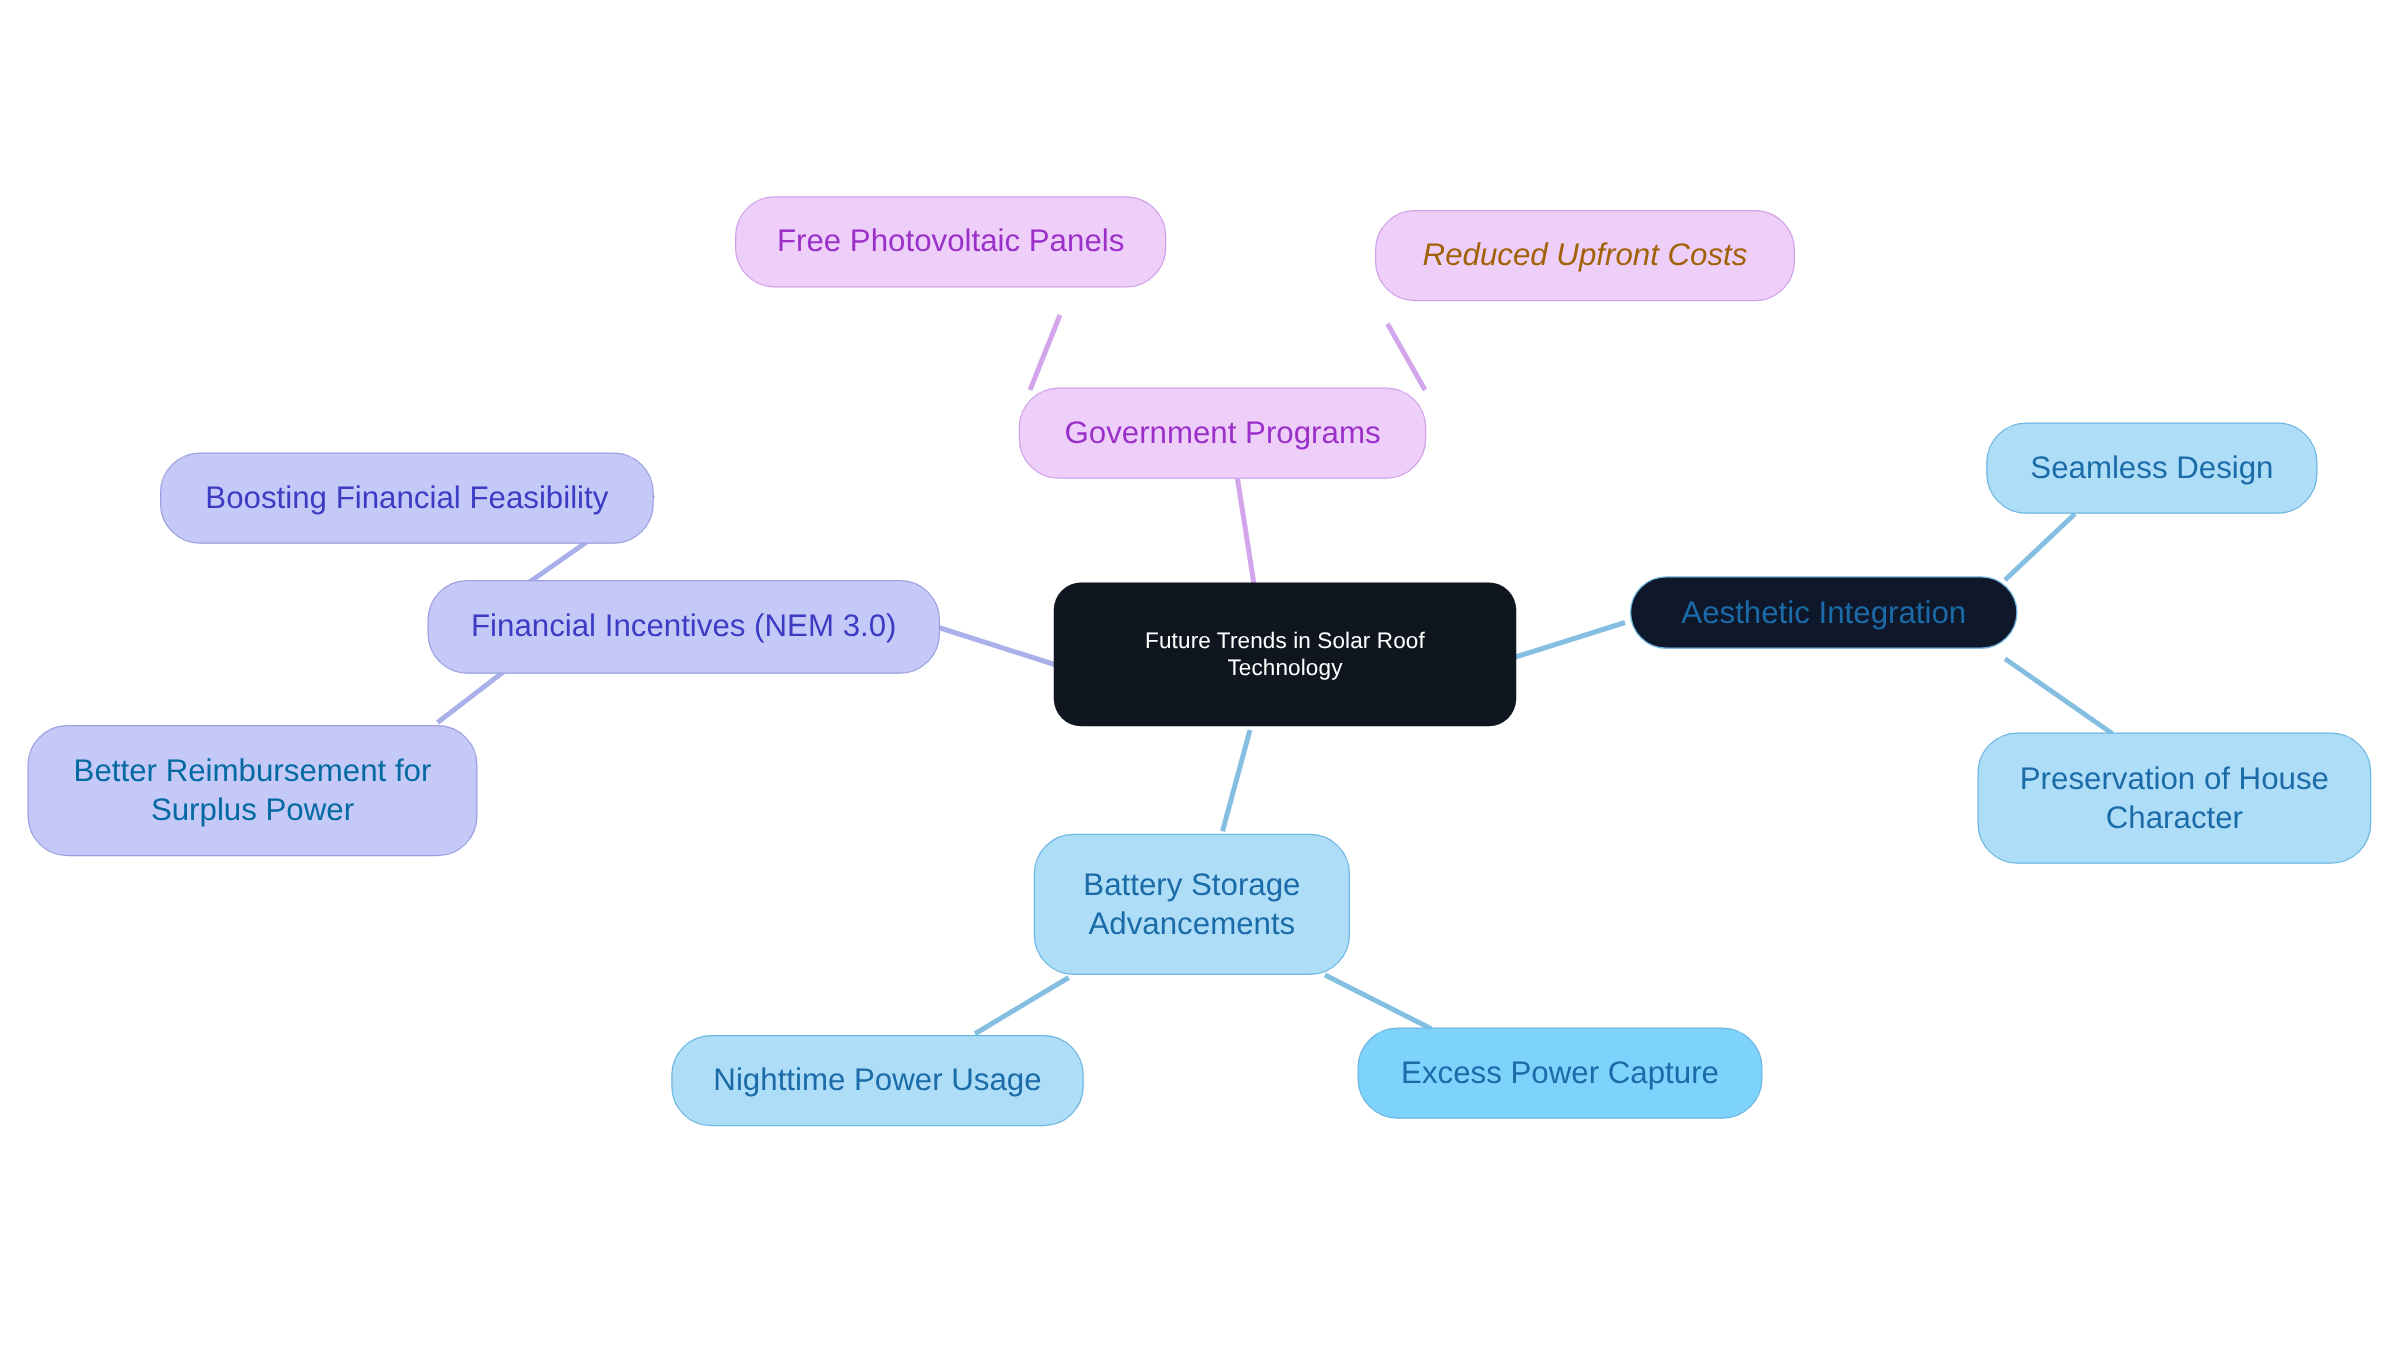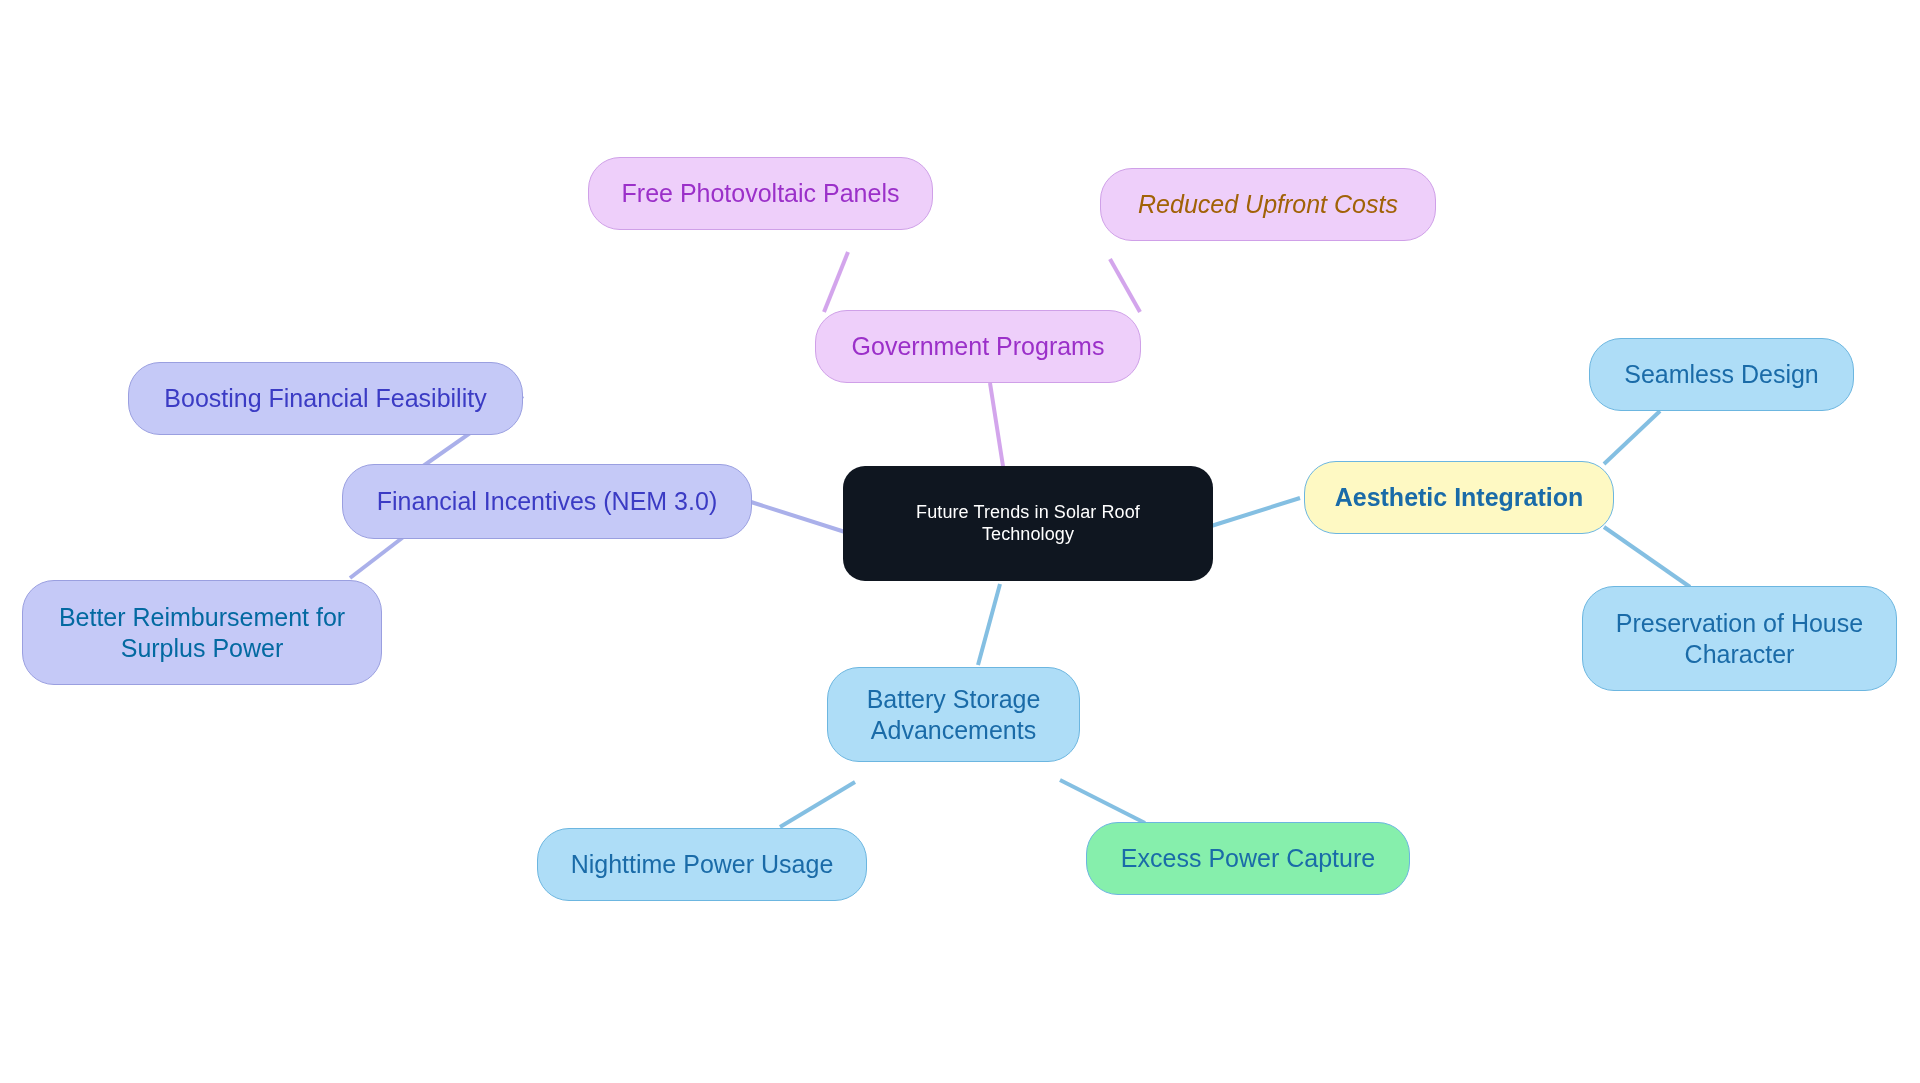--- a/index.html
+++ b/index.html
@@ -106,39 +106,39 @@
   </div>
 
   <div class="node node-leaf" style="left:588px; top:157px; width:345px; height:73px; background:#eecffa; border-color:#cfa0e8; color:#9b30c9;">
     <span>Free Photovoltaic Panels</span>
   </div>
 
   <div class="node node-leaf" style="left:1100px; top:168px; width:336px; height:73px; background:#eecffa; border-color:#cfa0e8; color:#a16207;font-style:italic;">
     <span>Reduced Upfront Costs</span>
   </div>
 
-  <div class="node node-branch" style="left:1304px; top:461px; width:310px; height:73px; background:#fef9c3; border-color:#6cb6e0; color:#1a6ba8;font-weight:bold;">
+  <div class="node node-branch" style="left:1304px; top:461px; width:310px; height:58px; background:#0f172a; border-color:#6cb6e0; color:#1a6ba8;">
     <span>Aesthetic Integration</span>
   </div>
 
   <div class="node node-leaf" style="left:1589px; top:338px; width:265px; height:73px; background:#aeddf7; border-color:#6cb6e0; color:#1a6ba8;">
     <span>Seamless Design</span>
   </div>
 
   <div class="node node-leaf" style="left:1582px; top:586px; width:315px; height:105px; background:#aeddf7; border-color:#6cb6e0; color:#1a6ba8;">
     <span>Preservation of House
 Character</span>
   </div>
 
-  <div class="node node-branch" style="left:827px; top:667px; width:253px; height:95px; background:#aeddf7; border-color:#6cb6e0; color:#1a6ba8;">
+  <div class="node node-branch" style="left:827px; top:667px; width:253px; height:113px; background:#aeddf7; border-color:#6cb6e0; color:#1a6ba8;">
     <span>Battery Storage
 Advancements</span>
   </div>
 
   <div class="node node-leaf" style="left:537px; top:828px; width:330px; height:73px; background:#aeddf7; border-color:#6cb6e0; color:#1a6ba8;">
     <span>Nighttime Power Usage</span>
   </div>
 
-  <div class="node node-leaf" style="left:1086px; top:822px; width:324px; height:73px; background:#86efac; border-color:#6cb6e0; color:#1a6ba8;">
+  <div class="node node-leaf" style="left:1086px; top:822px; width:324px; height:73px; background:#7dd3fc; border-color:#6cb6e0; color:#1a6ba8;">
     <span>Excess Power Capture</span>
   </div>
 
 </div>
 
 </body></html>

